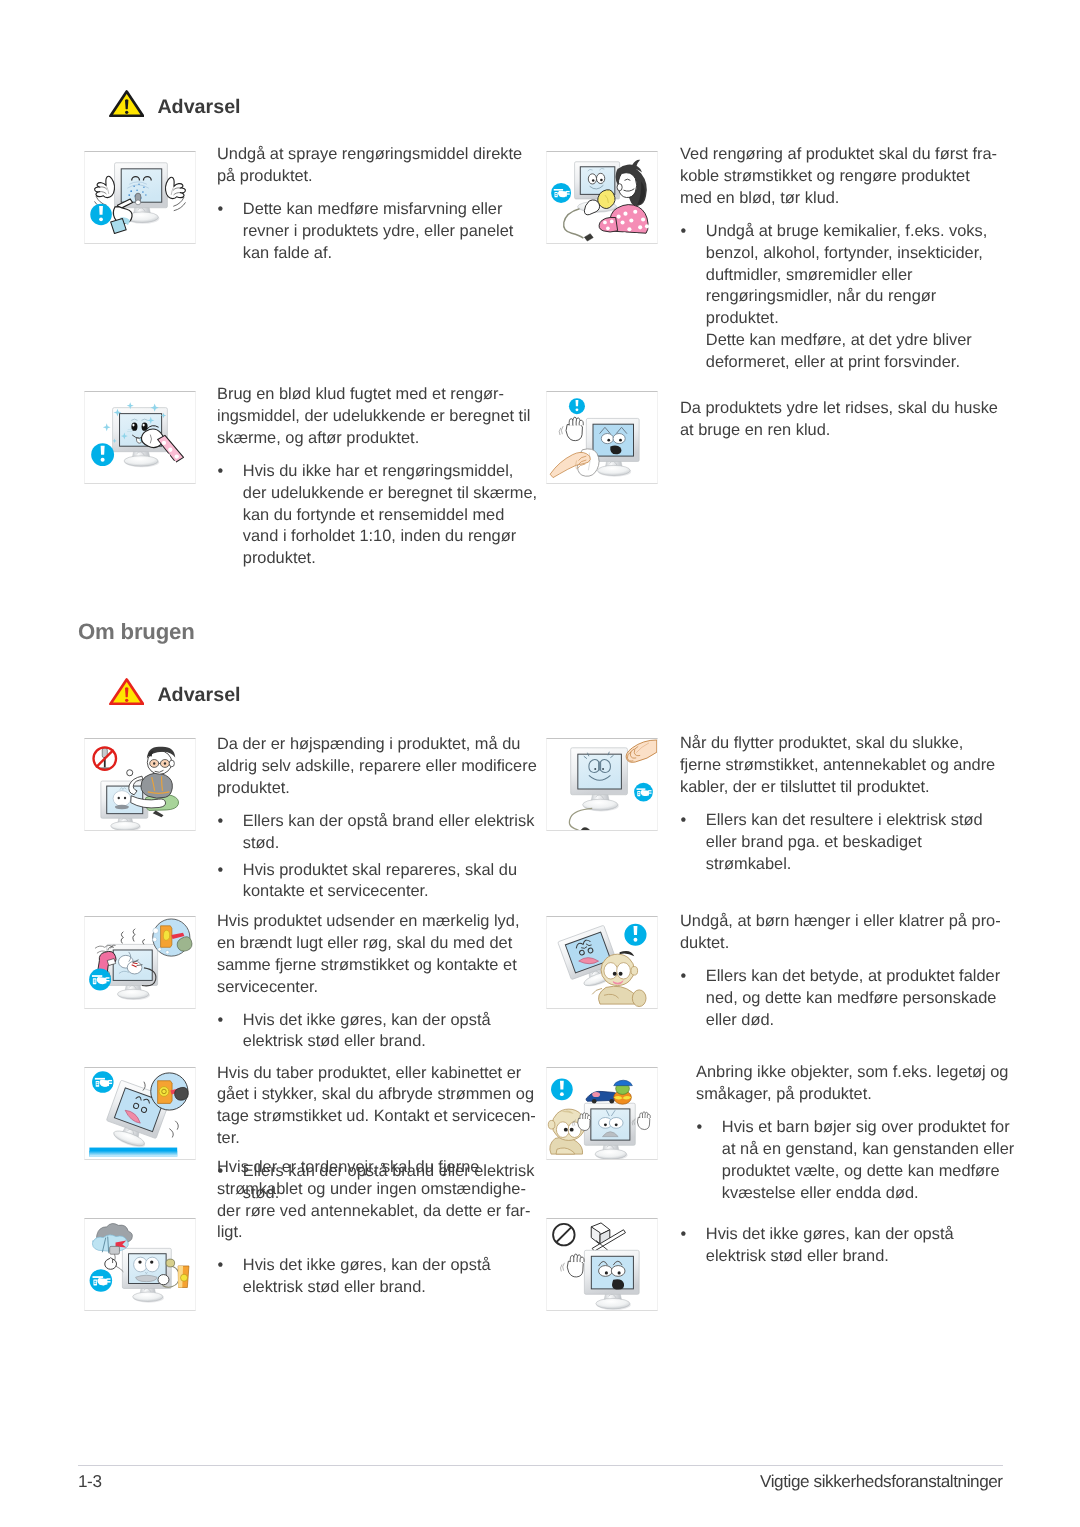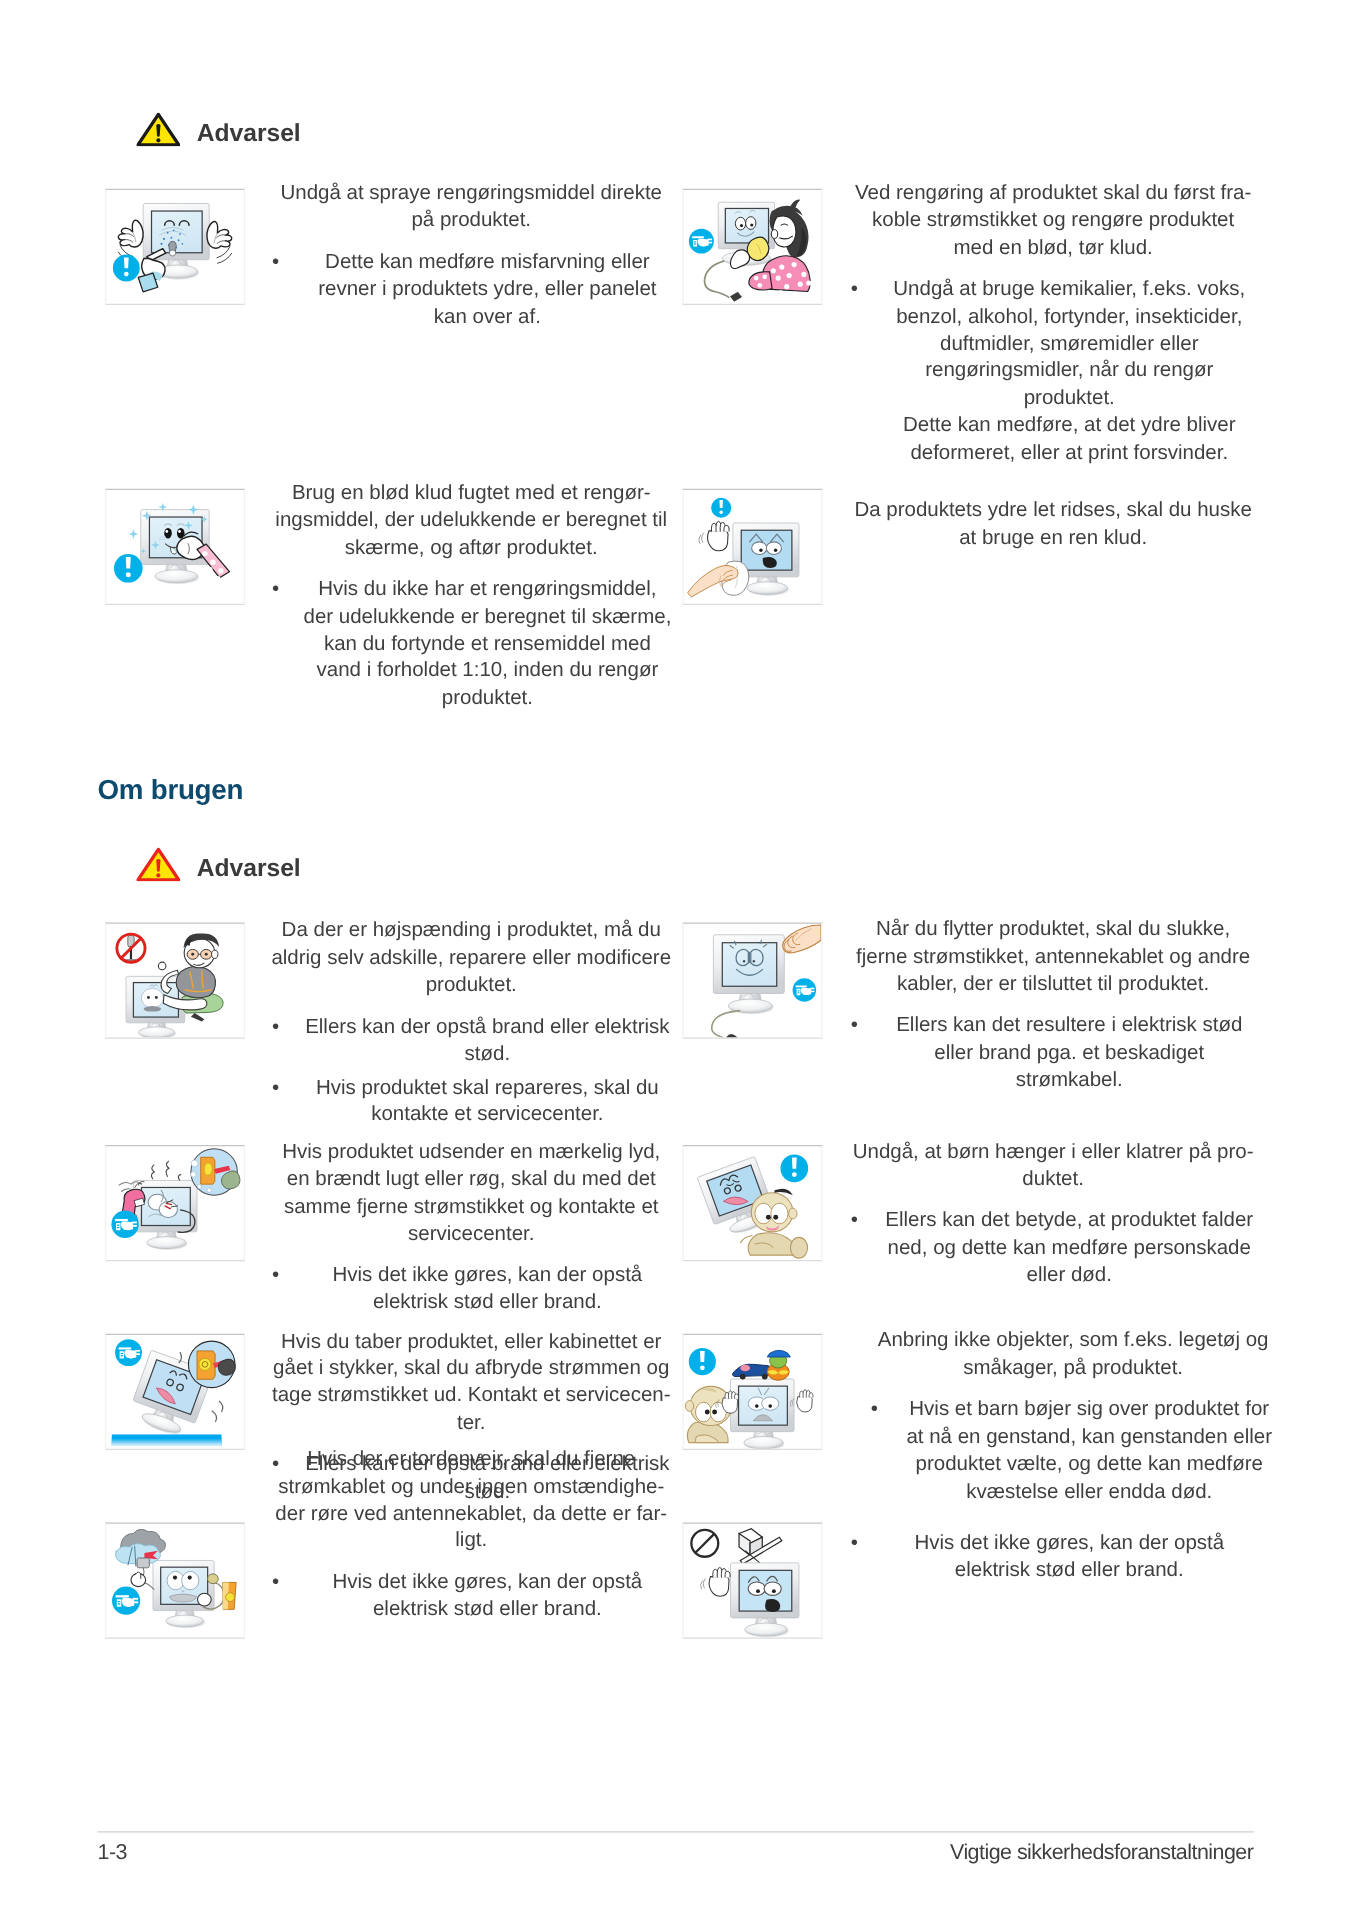--- a/index.html
+++ b/index.html
@@ -5,24 +5,24 @@
 <style>
   html,body{margin:0;padding:0;background:#fff;}
   body{width:1080px;height:1527px;position:relative;overflow:hidden;
        font-family:"Liberation Sans",sans-serif;color:#3f3f3f;
        -webkit-font-smoothing:antialiased;text-rendering:geometricPrecision;}
   .page{position:relative;width:1080px;height:1527px;}
   .warn-head{position:absolute;height:31px;}
   .warn-head .tri{position:absolute;left:0;top:0;width:35.4px;height:27.4px;display:block;}
   .warn-head .warn-label{position:absolute;left:48.4px;top:3.2px;font-size:19.7px;font-weight:bold;
        color:#3a3a3a;line-height:28px;white-space:nowrap;}
-  .section-title{position:absolute;font-size:22.2px;font-weight:bold;color:#0c4a6e;line-height:24px;white-space:nowrap;letter-spacing:-0.2px;text-align:center;}
+  .section-title{position:absolute;font-size:22.2px;font-weight:bold;color:#737373;line-height:24px;white-space:nowrap;letter-spacing:-0.2px;text-align:center;}
   .thumb{position:absolute;border:1px solid #f1f1f1;border-top-color:#c4c4c4;border-bottom-color:#dcdcdc;background:#fff;box-sizing:border-box;overflow:hidden;}
   .thumb svg{display:block;width:100%;height:100%;}
-  .tb{position:absolute;text-align:center;}
+  .tb{position:absolute;}
   .para{font-size:16.4px;line-height:21.8px;margin:0;white-space:pre;}
   .blist{margin:11.2px 0 0 0;padding:0;list-style:none;}
   .bullet{position:relative;font-size:16.4px;line-height:21.8px;padding-left:25.8px;white-space:pre;margin-top:5.2px;}
   .blist > .bullet:first-child{margin-top:0;}
   .bullet::before{content:"\2022";position:absolute;left:0.6px;top:0;font-size:16.4px;line-height:21.8px;}
   .cont{font-size:16.4px;line-height:21.8px;padding-left:25.8px;white-space:pre;}
   .footer-rule{position:absolute;left:78px;top:1465px;width:925px;height:1px;background:#d0d0d8;}
   .footer-left{position:absolute;left:78px;top:1473.2px;font-size:17.15px;line-height:17px;letter-spacing:-0.42px;}
   .footer-right{position:absolute;left:760px;top:1473.2px;font-size:17.15px;line-height:17px;white-space:nowrap;letter-spacing:-0.42px;}
 </style>
@@ -114,21 +114,21 @@
         <path d="M14.27,55.22 h3.85 l-0.44,8.80 h-2.97 z" fill="#fff"></path>
         <circle cx="16.2" cy="68.75" r="1.92" fill="#fff"></circle>
       </svg>
     </div>
   <div class="tb" style="left:217px;top:144.41px;width:320px">
       <p class="para">Undgå at spraye rengøringsmiddel direkte
 på produktet.</p>
       <ul class="blist">
         <li class="bullet">Dette kan medføre misfarvning eller
 revner i produktets ydre, eller panelet
-kan over af.</li>
+kan falde af.</li>
       </ul>
     </div>
   <div class="thumb" style="left:546px;top:151px;width:112px;height:93px">
       <svg viewBox="0 0 112 93">
         <defs>
           <linearGradient id="bzb" x1="0" y1="0" x2=".3" y2="1">
             <stop offset="0" stop-color="#fdfdfd"></stop>
             <stop offset=".5" stop-color="#edeff1"></stop>
             <stop offset="1" stop-color="#cdd0d4"></stop>
           </linearGradient>

